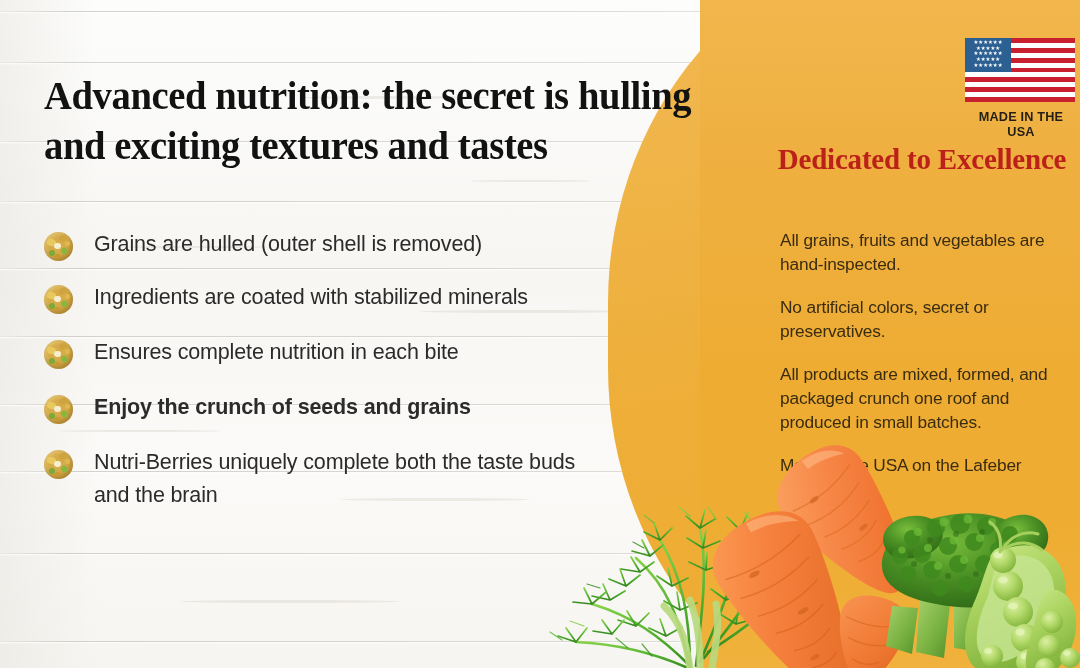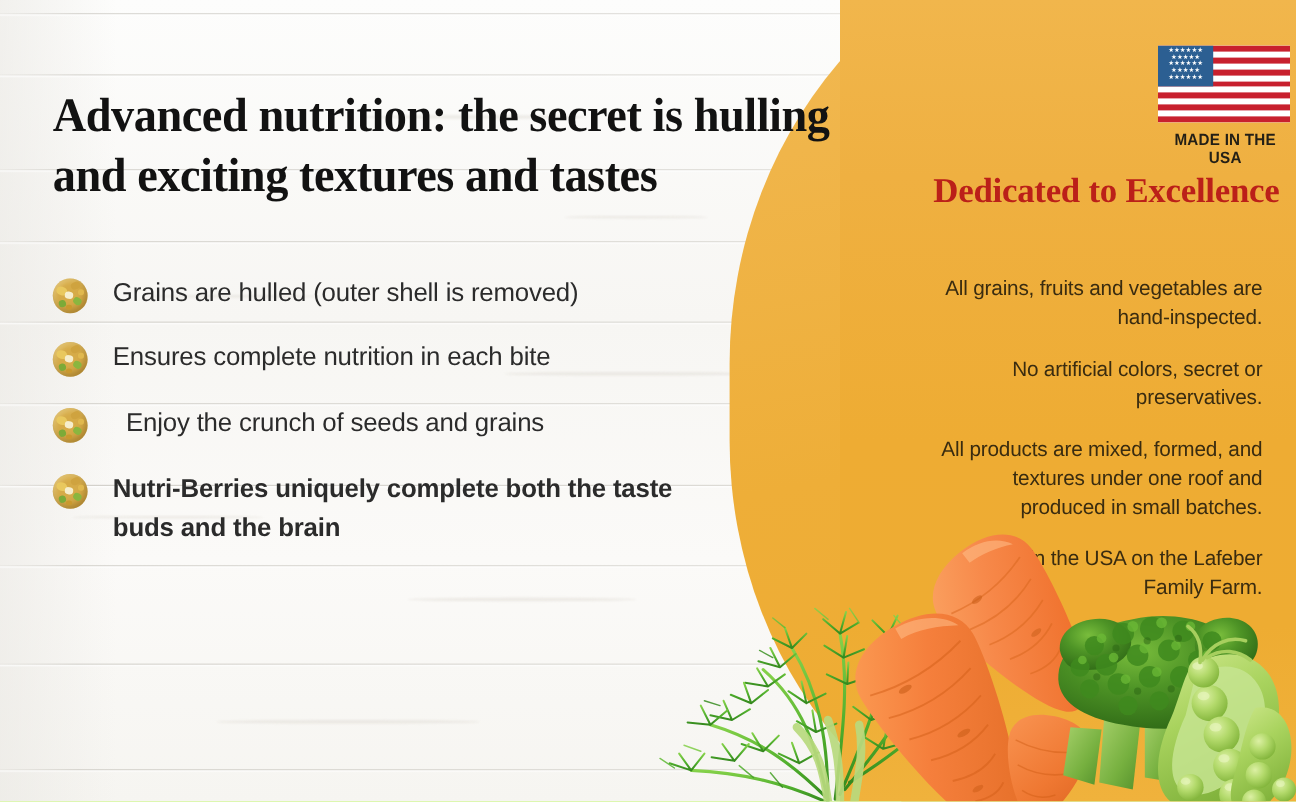--- a/index.html
+++ b/index.html
@@ -115,21 +115,21 @@
     z-index: 5;
     margin-top: 20px;
   }
   .bullet-row {
     position: relative;
     display: flex;
     align-items: flex-start;
     margin-bottom: 20px;
   }
   .bullet-row:nth-child(2) { margin-bottom: 22px; }
-  .bullet-row:nth-child(3) { margin-bottom: 22px; gap: 11px; }
+  .bullet-row:nth-child(3) { margin-bottom: 22px; }
   .bullet-row:nth-child(4) { margin-bottom: 22px; font-weight: bold; }
 
   .berry {
     position: relative;
     flex: 0 0 auto;
     width: 29px;
     height: 29px;
     margin-top: 4px;
     margin-right: 21px;
     border-radius: 50%;
@@ -232,21 +232,20 @@
     z-index: 6;
     letter-spacing: -0.2px;
   }
 
   .panel-paragraphs {
     position: absolute;
     left: 780px;
     top: 228px;
     width: 272px;
     z-index: 6;
-    text-align: right;
   }
   .panel-paragraphs p {
     margin: 0 0 19px 0;
     font-family: "Liberation Sans", sans-serif;
     font-size: 17.3px;
     line-height: 24px;
     color: #3a2c10;
     letter-spacing: -0.15px;
   }
 
@@ -299,20 +298,32 @@
           <i></i>
           <i></i>
           <i></i>
           <i></i>
           <i></i>
           <i></i>
       </span>
       <span class="bullet-text">Grains are hulled (outer shell is removed)</span>
     </div>
 
+    <div class="bullet-row">
+      <span class="berry">
+        <i></i>
+          <i></i>
+          <i></i>
+          <i></i>
+          <i></i>
+          <i></i>
+          <i></i>
+      </span>
+      <span class="bullet-text">Ingredients are coated with stabilized minerals</span>
+    </div>
 
     <div class="bullet-row">
       <span class="berry">
         <i></i>
           <i></i>
           <i></i>
           <i></i>
           <i></i>
           <i></i>
           <i></i>
@@ -366,21 +377,21 @@
       </div>
     </div>
     <div class="made-in-usa">MADE IN THE USA</div>
   </div>
 
   <div class="dedicated">Dedicated to Excellence</div>
 
   <div class="panel-paragraphs">
     <p>All grains, fruits and vegetables are hand-inspected.</p>
     <p>No artificial colors, secret or preservatives.</p>
-    <p>All products are mixed, formed, and textures under one roof and produced in small batches.</p>
+    <p>All products are mixed, formed, and packaged crunch one roof and produced in small batches.</p>
     <p>Made in the USA on the Lafeber Family Farm.</p>
   </div>
 
   <svg class="veggies" viewBox="0 0 540 278">
     <defs>
       <linearGradient id="carrotA" x1="0" y1="0" x2="1" y2="1">
         <stop offset="0%" stop-color="#fba463"></stop>
         <stop offset="35%" stop-color="#f7894a"></stop>
         <stop offset="75%" stop-color="#f0732f"></stop>
         <stop offset="100%" stop-color="#e2651f"></stop>

